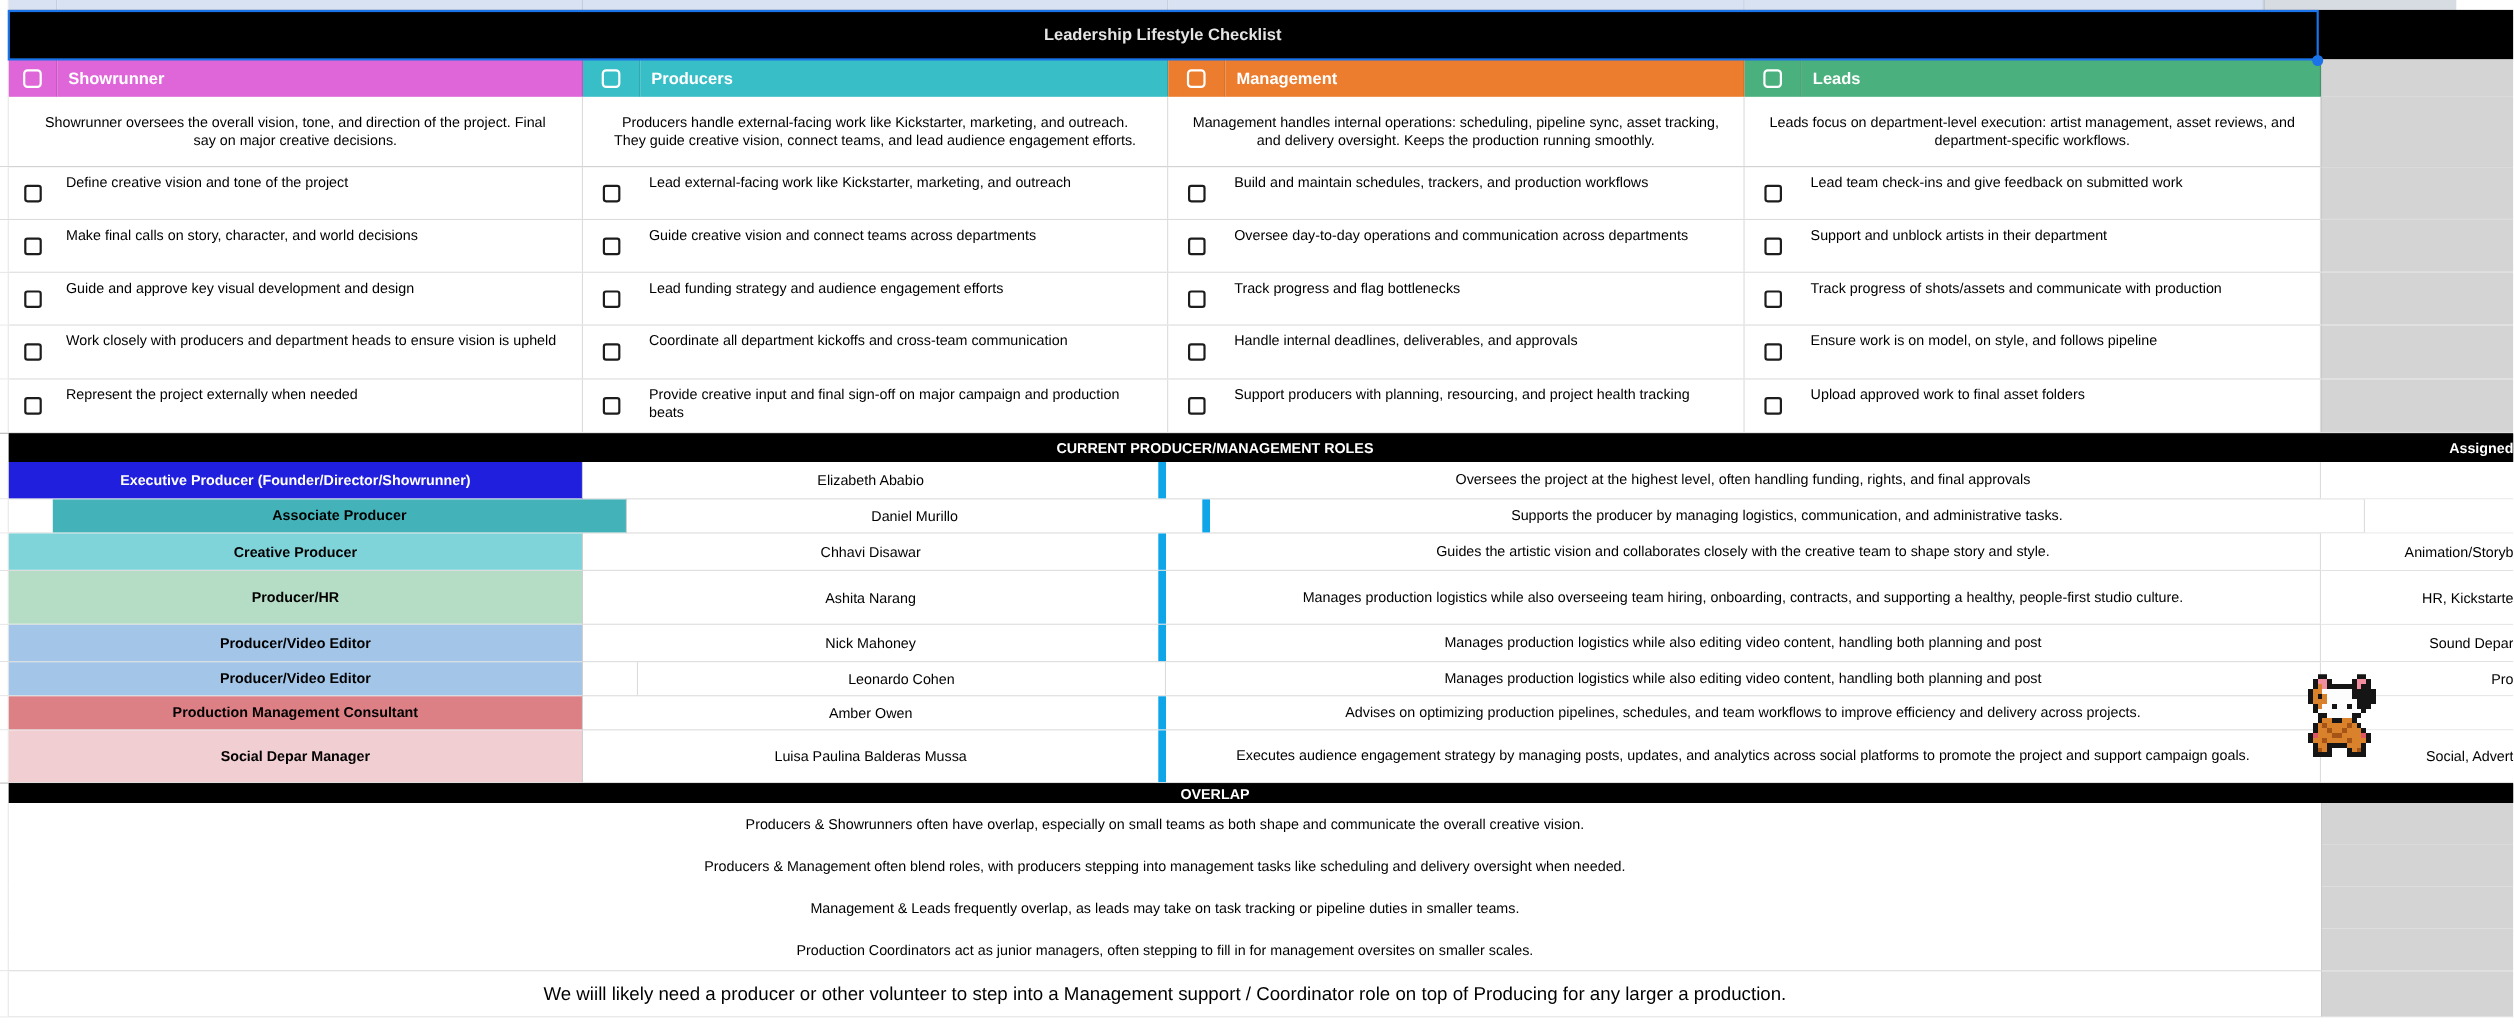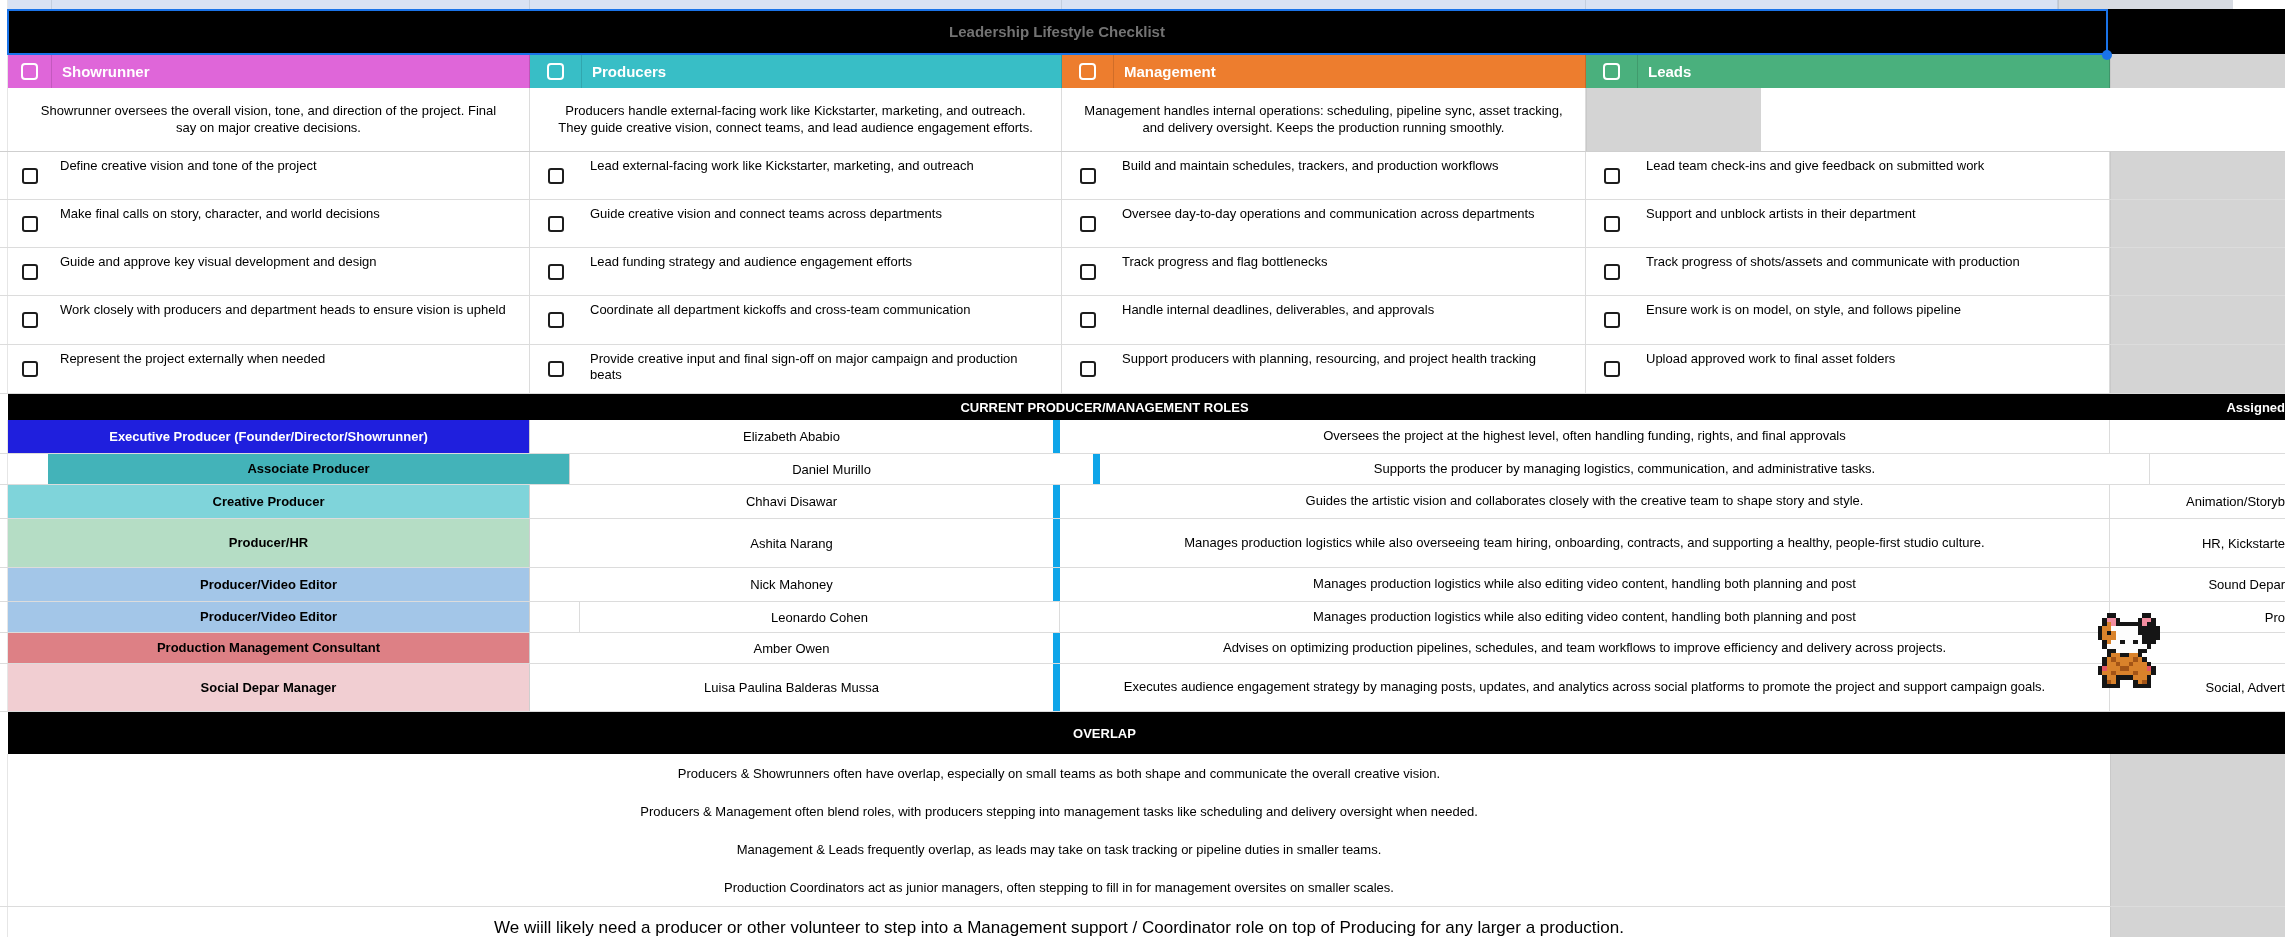--- a/index.html
+++ b/index.html
@@ -10,21 +10,21 @@
   .cell{display:flex;align-items:center;overflow:hidden}
   .gutter{width:8px;flex:none;background:#fff;border-right:1px solid #e6e6e6}
 
   
   .top-strip{height:9px}
   .ts-cell{background:#d9e2f3;border-right:1px solid #c3cede;flex:none}
   .ts-gray{background:#d7dbe2;flex:none;border-left:1px solid #c2c6cc}
 
   
   .title-row{height:45px}
-  .title-black{flex:1;background:#000;display:flex;align-items:center;justify-content:center;padding-right:179px;color:#737373;font-weight:bold;font-size:15px}
+  .title-black{flex:1;background:#000;display:flex;align-items:center;justify-content:center;padding-right:179px;color:#e5e5e5;font-weight:bold;font-size:15px}
   .sel-border{position:absolute;left:7px;top:9px;width:2101px;height:46px;border:2.5px solid #1a73e8;pointer-events:none;z-index:5}
   .sel-handle{position:absolute;left:2102px;top:50px;width:10px;height:10px;border-radius:50%;background:#1a73e8;z-index:6}
 
   
   .header-row{height:34px}
   .hChk{justify-content:center;border-right:1px solid rgba(0,0,0,.12)}
   .hLabel{color:#fff;font-weight:bold;font-size:15px;padding-left:10px;border-right:1px solid rgba(0,0,0,.15)}
   .hbox{width:17px;height:17px;border:2.5px solid #fff;border-radius:4px;background:transparent}
   .cA{width:44px;flex:none}.cB{width:478px;flex:none}
   .cC{width:52px;flex:none}.cD{width:480px;flex:none}
@@ -109,20 +109,21 @@
       </div>
     <div class="cell hLabel cH" style="background: rgb(74, 176, 125);">Leads</div>
     <div class="filler"></div>
   </div>
 
   <div class="row desc-row">
     <div class="gutter"></div>
     <div class="cell descCell dA">Showrunner oversees the overall vision, tone, and direction of the project. Final say on major creative decisions.</div>
     <div class="cell descCell dB">Producers handle external-facing work like Kickstarter, marketing, and outreach. They guide creative vision, connect teams, and lead audience engagement efforts.</div>
     <div class="cell descCell dC">Management handles internal operations: scheduling, pipeline sync, asset tracking, and delivery oversight. Keeps the production running smoothly.</div>
+    <div class="cell descCell dD">Leads focus on department-level execution: artist management, asset reviews, and department-specific workflows.</div>
     <div class="filler"></div>
   </div>
 
   <div class="row task-row" style="height:48px">
     <div class="gutter"></div>
     <div class="cell chkCell cA">
         <span class="tbox"></span>
       </div>
     <div class="cell taskText cB">Define creative vision and tone of the project</div>
     <div class="cell chkCell cC">
@@ -277,21 +278,21 @@
     <div class="cell rAssigned"></div>
   </div>
   <div class="row role-row" style="height:48px">
     <div class="gutter"></div>
     <div class="cell rRole" style="background: rgb(241, 206, 210);">Social Depar Manager</div>
     <div class="cell rName">Luisa Paulina Balderas Mussa</div>
     <div class="cell rDesc">Executes audience engagement strategy by managing posts, updates, and analytics across social platforms to promote the project and support campaign goals.</div>
     <div class="cell rAssigned">Social, Advert</div>
   </div>
 
-  <div class="row black-bar" style="height:42px">
+  <div class="row black-bar" style="height:18px">
     <div class="gutter" style="background:#fff;border:none"></div>
     <div class="bar-inner">OVERLAP</div>
   </div>
 
   <div class="row overlap-row">
     <div class="gutter"></div>
     <div class="cell ovText">Producers &amp; Showrunners often have overlap, especially on small teams as both shape and communicate the overall creative vision.</div>
     <div class="filler"></div>
   </div>
   <div class="row overlap-row">

